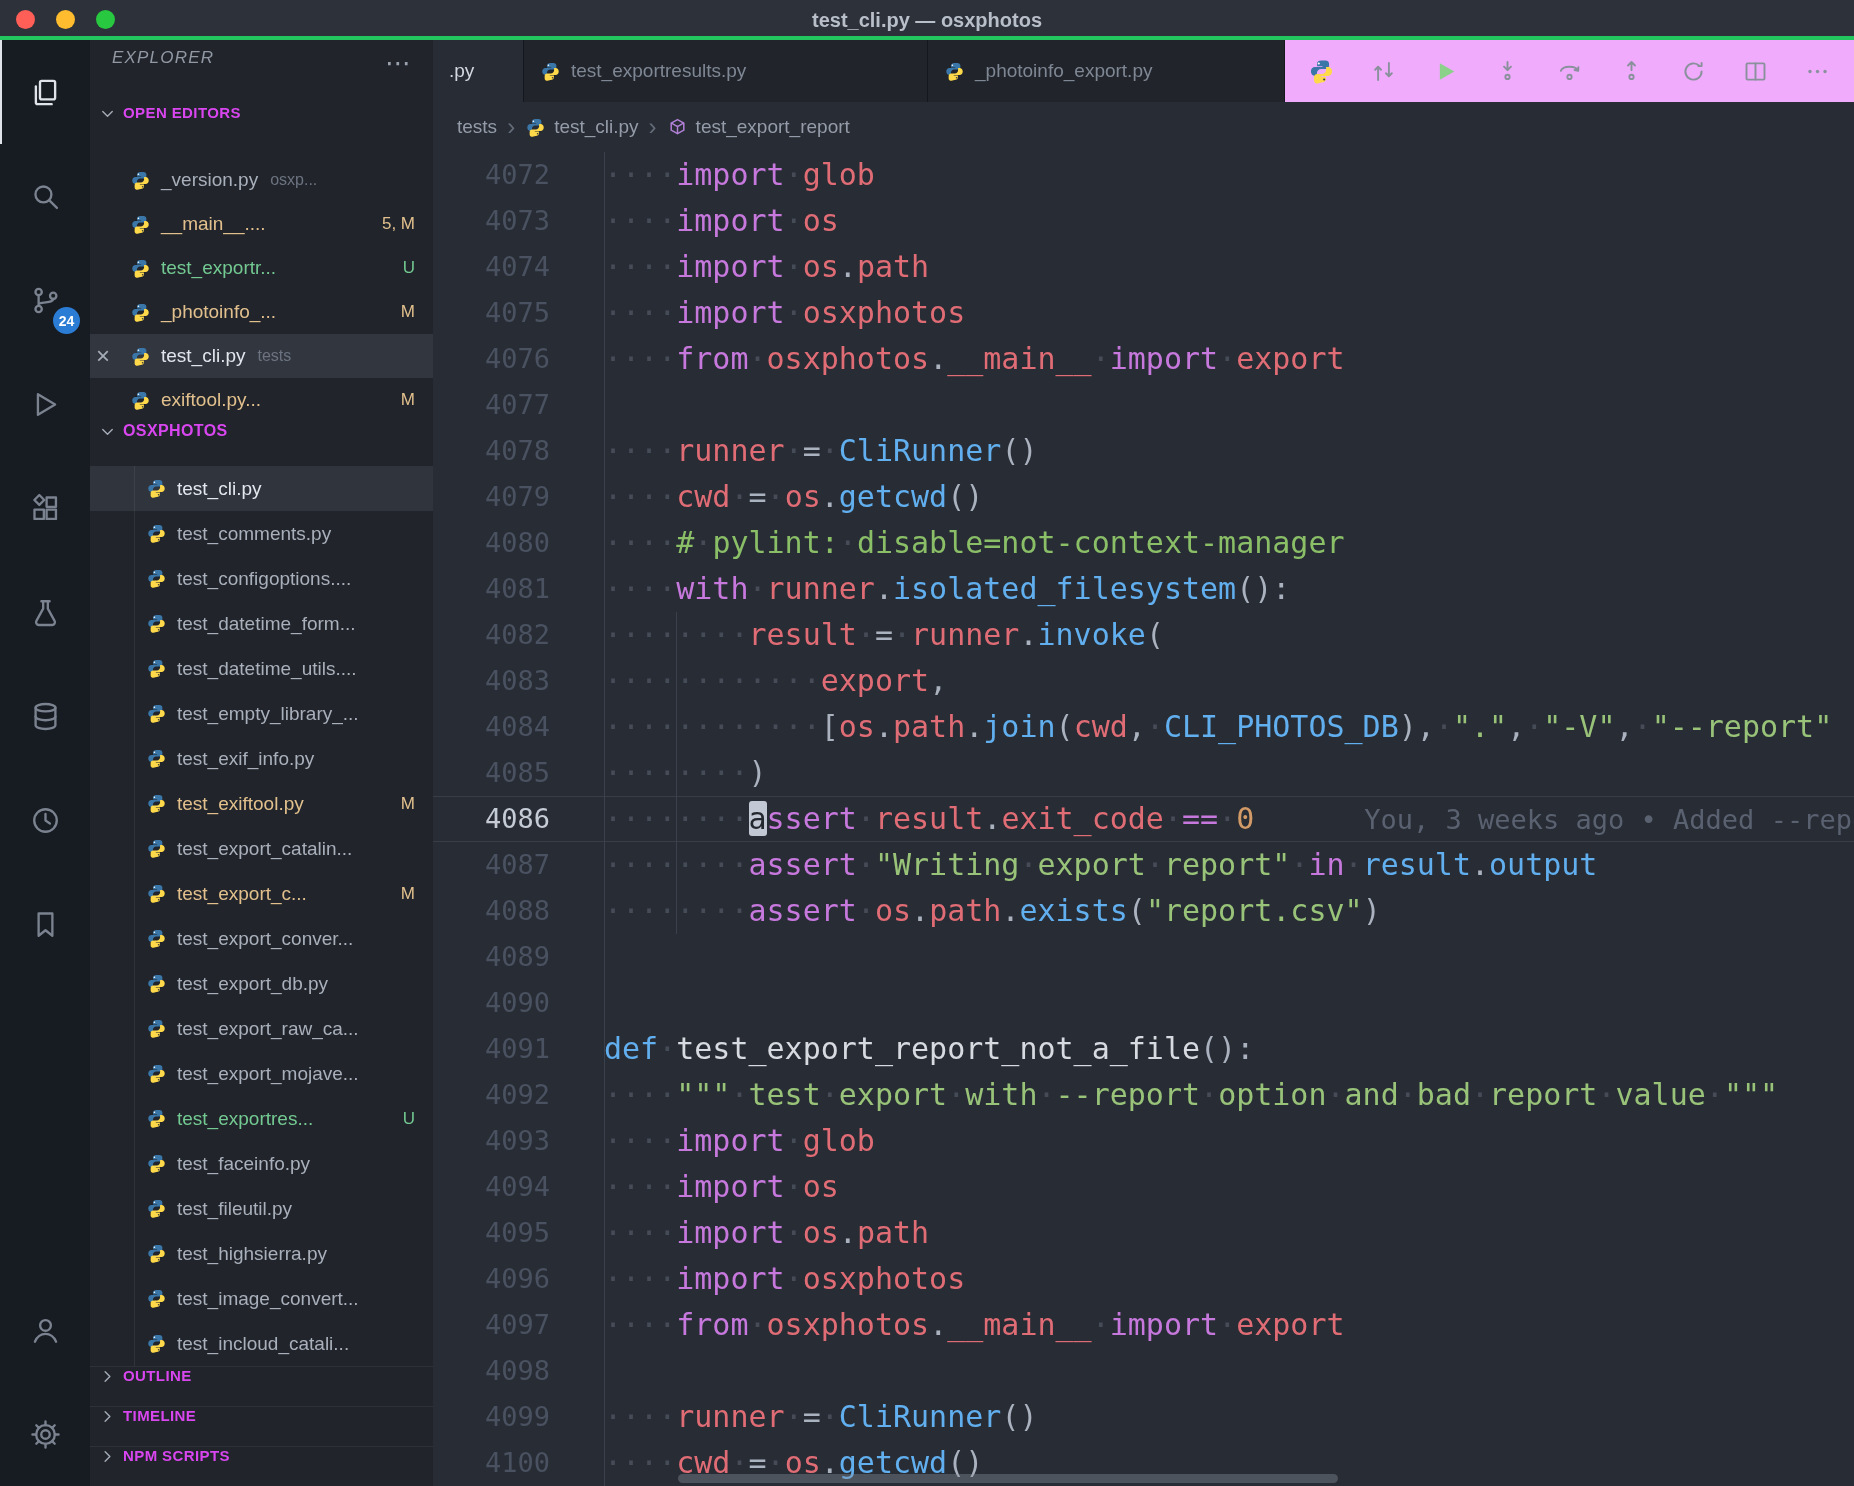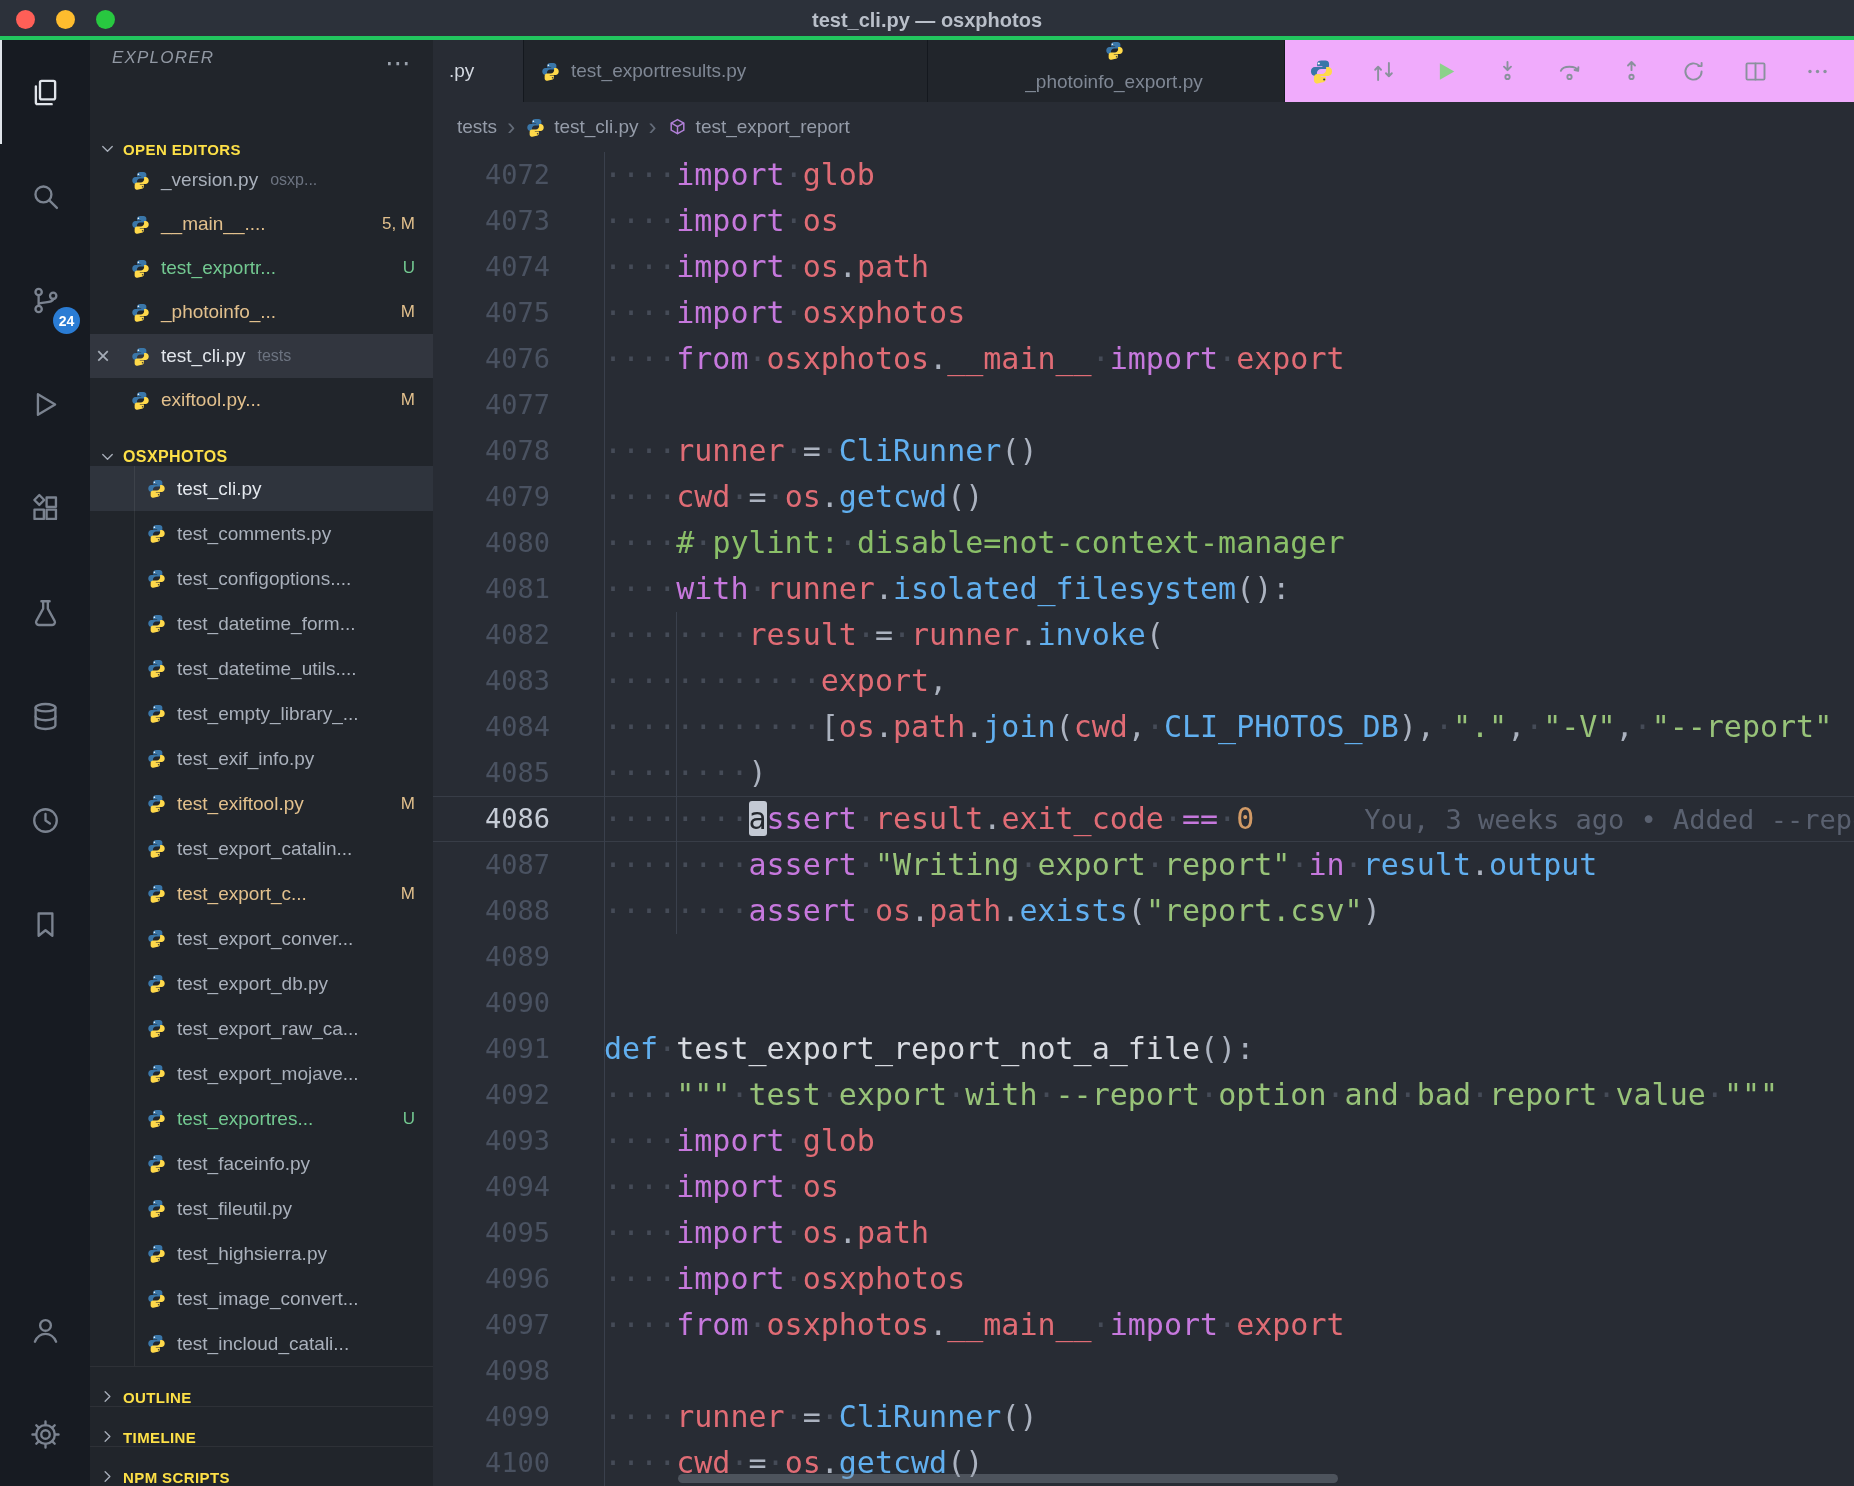--- a/index.html
+++ b/index.html
@@ -29,22 +29,22 @@
     font-weight:bold; display:flex; align-items:center; justify-content:center; }
   #activity-bottom { position:absolute; left:0; bottom:0; }
 
   
   .sidebar { position:absolute; left:90px; top:40px; width:343px; height:1446px;
     background:#21252b; overflow:hidden; color:#a9b0bb; }
   .sbtitle-row { height:64px; display:flex; align-items:flex-start; padding:8px 22px;
     justify-content:space-between;font-style:italic; }
   .sbtitle { font-size:17px; letter-spacing:1.2px; color:#9299a4; }
   .sbmore { font-size:26px; color:#9aa1ac; cursor:default; }
-  .secheader { display:flex; align-items:flex-end; padding-left:8px; font-weight:bold;
-    color:#fde047; }
+  .secheader { display:flex; align-items:flex-start; padding-left:8px; font-weight:bold;
+    color:#d946ef; }
   .secheader .chev { display:flex; margin-right:6px; color:#a6adb8; }
   .secheader .chev svg { width:19px; height:19px; }
   .seclabel { font-size:15px; letter-spacing:.4px; }
   .oeheader { height:54px; }
   .projheader { height:44px; }
   .projheader .seclabel { font-size:16px; }
   .oerow { height:44px; display:flex; align-items:center; padding-left:40px; }
   .oerow.active { background:#32363f; }
   .oeclose { width:34px; margin-left:-34px; font-size:24px; color:#a5acb7;
     text-align:left; }
@@ -64,21 +64,21 @@
   .bsec { height:40px; border-top:1px solid rgba(255,255,255,.06); }
 
   
   .main { position:absolute; left:433px; top:40px; width:1421px; height:1446px; }
   .tabbar { height:62px; background:#f0abfc; display:flex; }
   .tabs { display:flex; }
   .tab { height:62px; display:flex; align-items:center; gap:10px; padding-left:16px;
     background:#21252b; color:#7f8794; border-right:1px solid #14181e;
     overflow:hidden; }
   .tab:nth-child(1){ width:91px; } .tab:nth-child(2){ width:404px; }
-  .tab:nth-child(3){ width:357px;flex-direction:column; }
+  .tab:nth-child(3){ width:357px; }
   .tab.active { background:#282c34; color:#d3d8e0; }
   .tlabel { font-size:19px; white-space:nowrap; }
   .toolbar { margin-left:auto; display:flex; align-items:center; padding-right:6px; }
   .tbtn { width:62px; height:62px; display:flex; align-items:center;
     justify-content:center; color:#8a919d; }
   .tbtn svg { width:27px; height:27px; }
 
   
   .breadcrumbbar { height:50px; background:#282c34; display:flex; align-items:center;
     padding-left:24px; }

